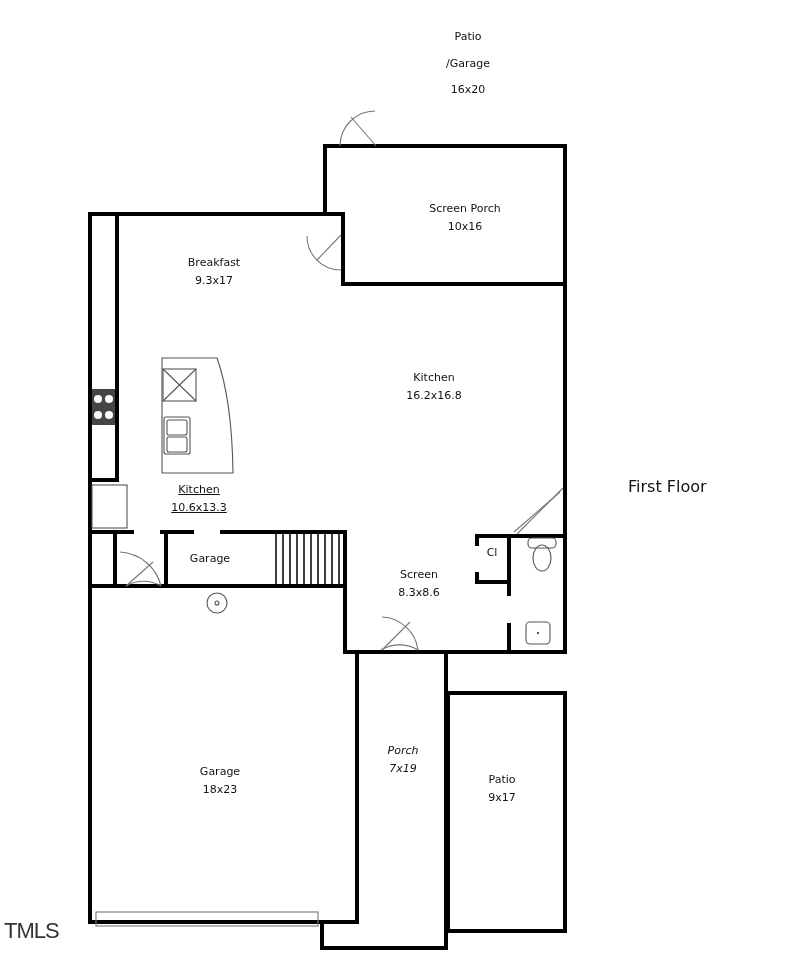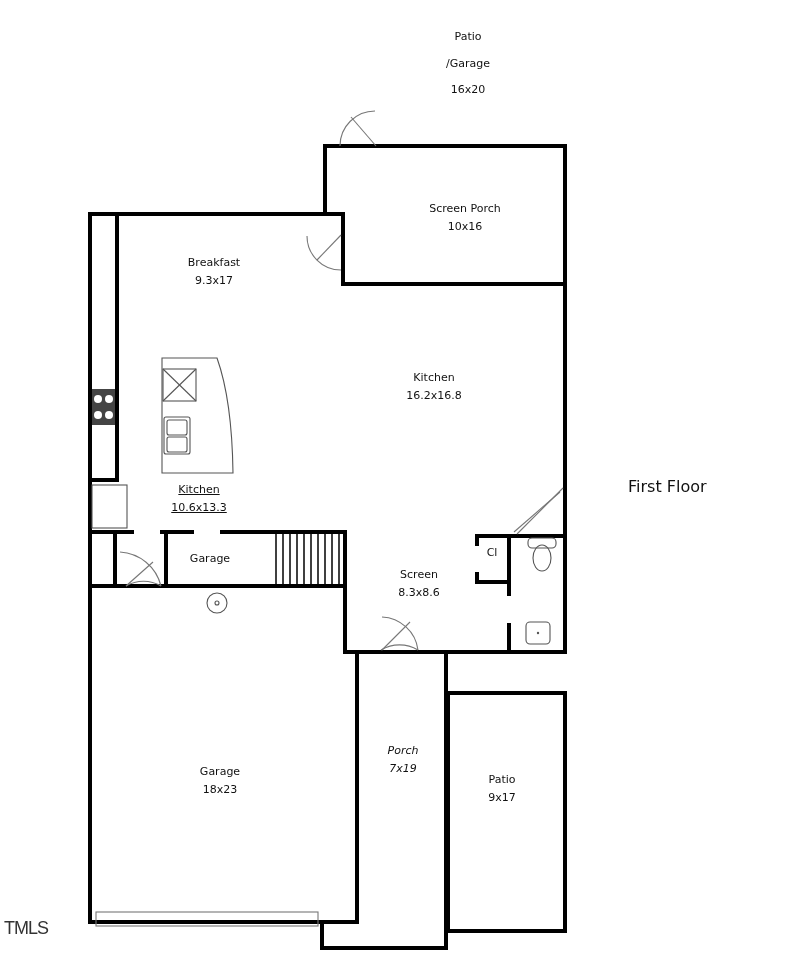--- a/index.html
+++ b/index.html
@@ -4,21 +4,21 @@
   <style>
     html, body { margin: 0; padding: 0; background: #ffffff; }
     body { width: 800px; height: 975px; position: relative; overflow: hidden; font-family: "DejaVu Sans", sans-serif; }
     svg { position: absolute; left: 0; top: 0; }
     .wall { fill: none; stroke: #000; stroke-width: 4; stroke-linecap: square; }
     .thin { fill: none; stroke: #000; stroke-width: 1.5; }
     .fix { fill: none; stroke: #555; stroke-width: 1.1; }
     .door { fill: none; stroke: #777; stroke-width: 1.1; }
     .lbl { position: absolute; font-size: 11px; color: #111; text-align: center; line-height: 18px; white-space: nowrap; transform: translateX(-50%); }
     .title { position: absolute; font-size: 16px; color: #111; white-space: nowrap; }
-    .mls { position: absolute; left: 4px; top: 918px; font-size: 18px; color: #333; letter-spacing: -1px; font-family: "Liberation Sans", sans-serif; font-weight: 300; }
+    .mls { position: absolute; left: 4px; top: 918px; font-size: 22px; color: #333; letter-spacing: -1px; font-family: "Liberation Sans", sans-serif; font-weight: 300; }
   </style>
 </head>
 <body>
 
 <svg width="800" height="975" viewBox="0 0 800 975">
 
   <g>
 
     <polyline class="wall" points="325,214 325,146 565,146 565,284 343,284"></polyline>
 

